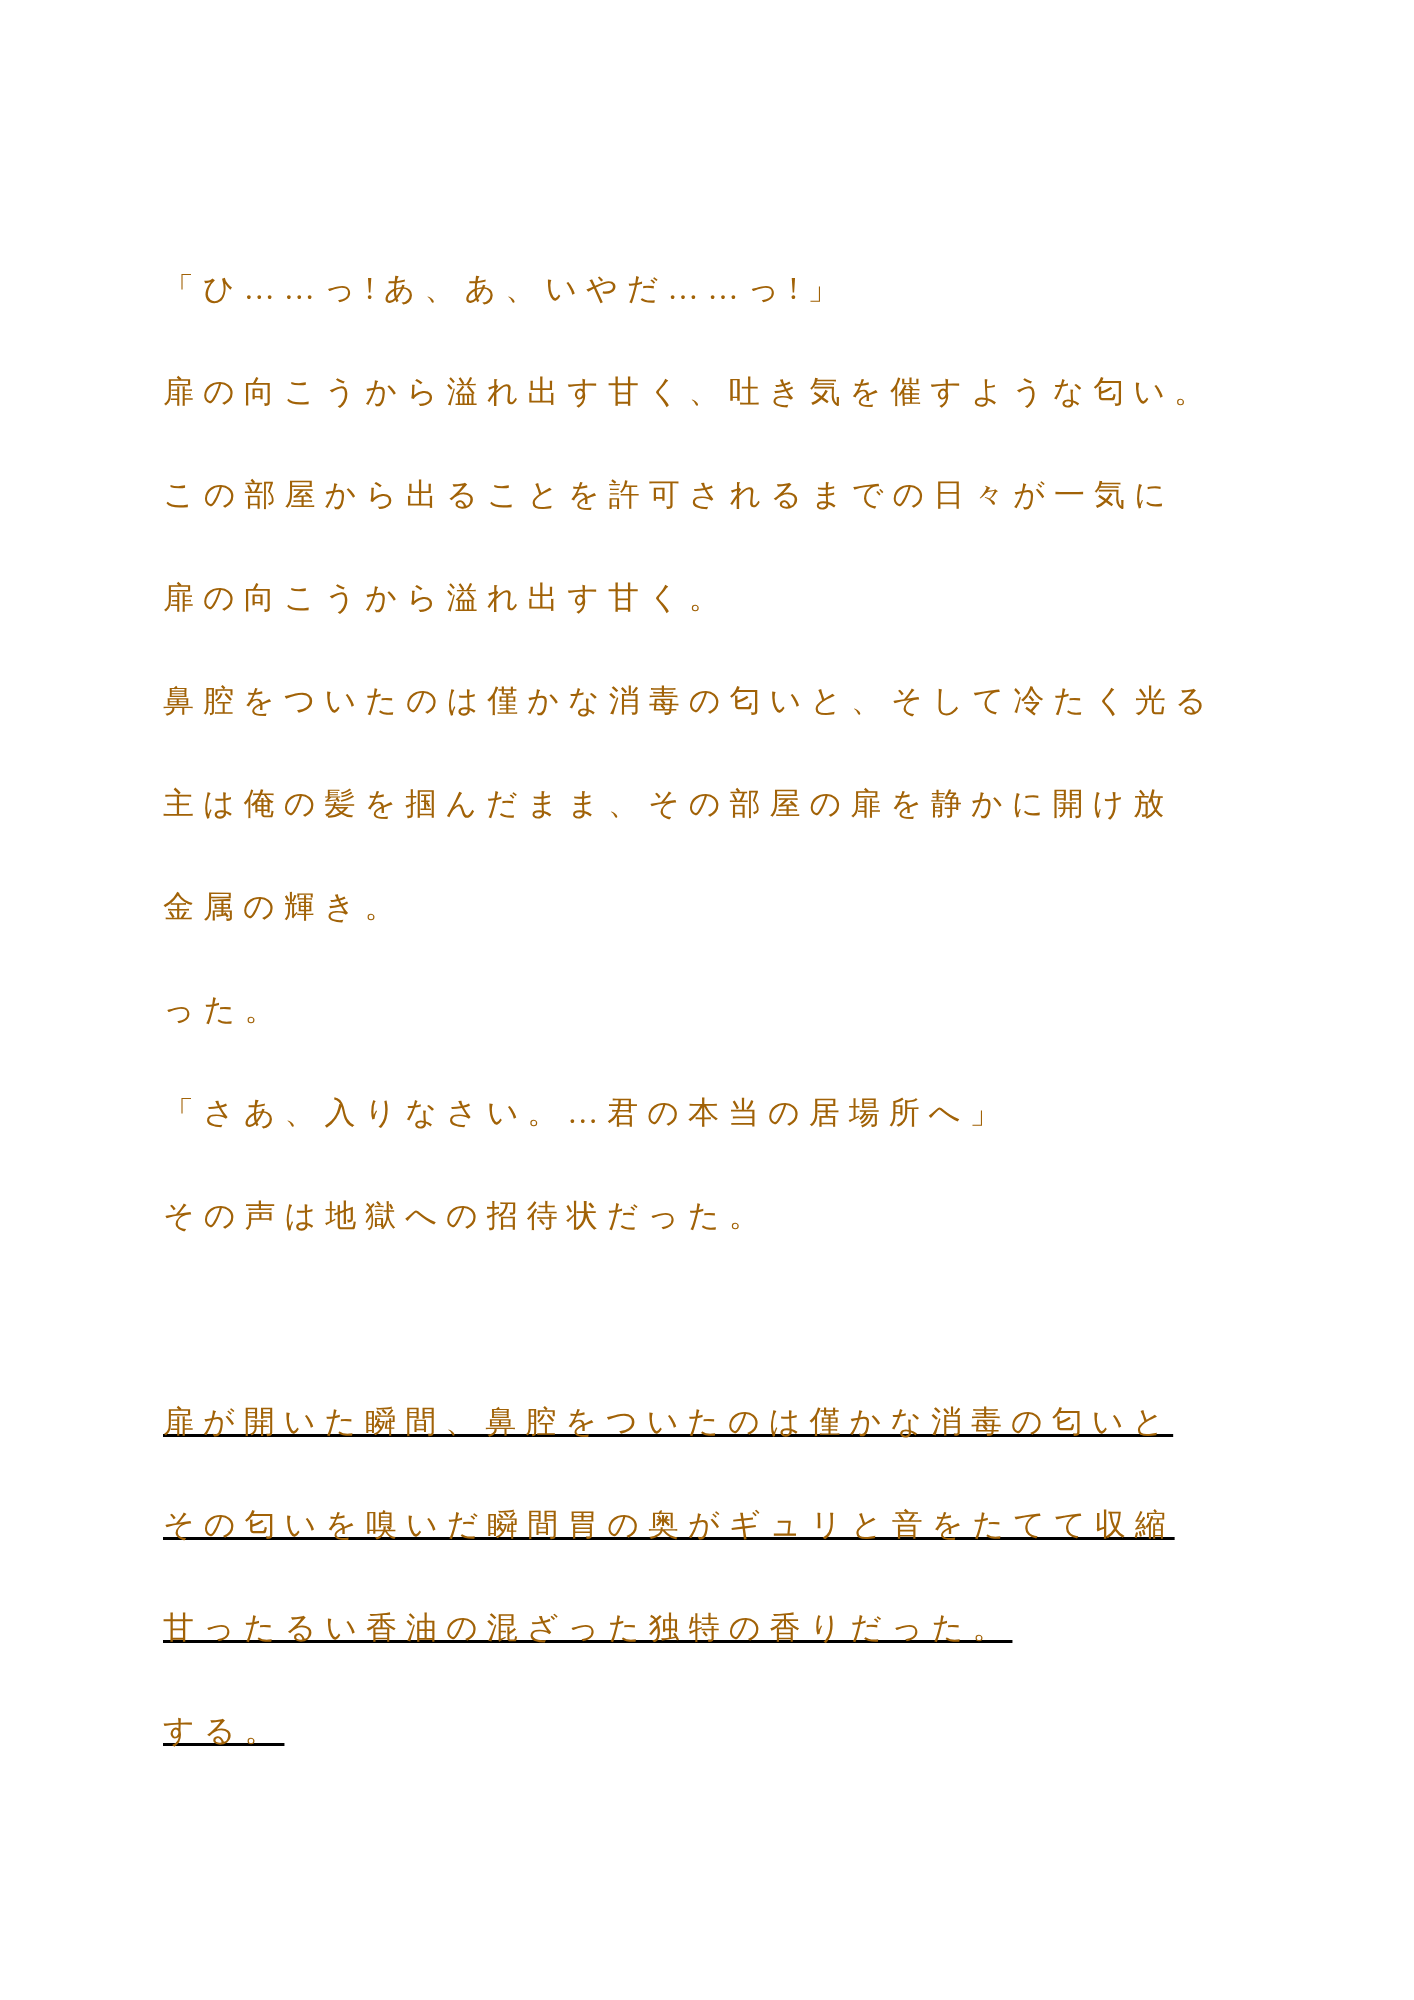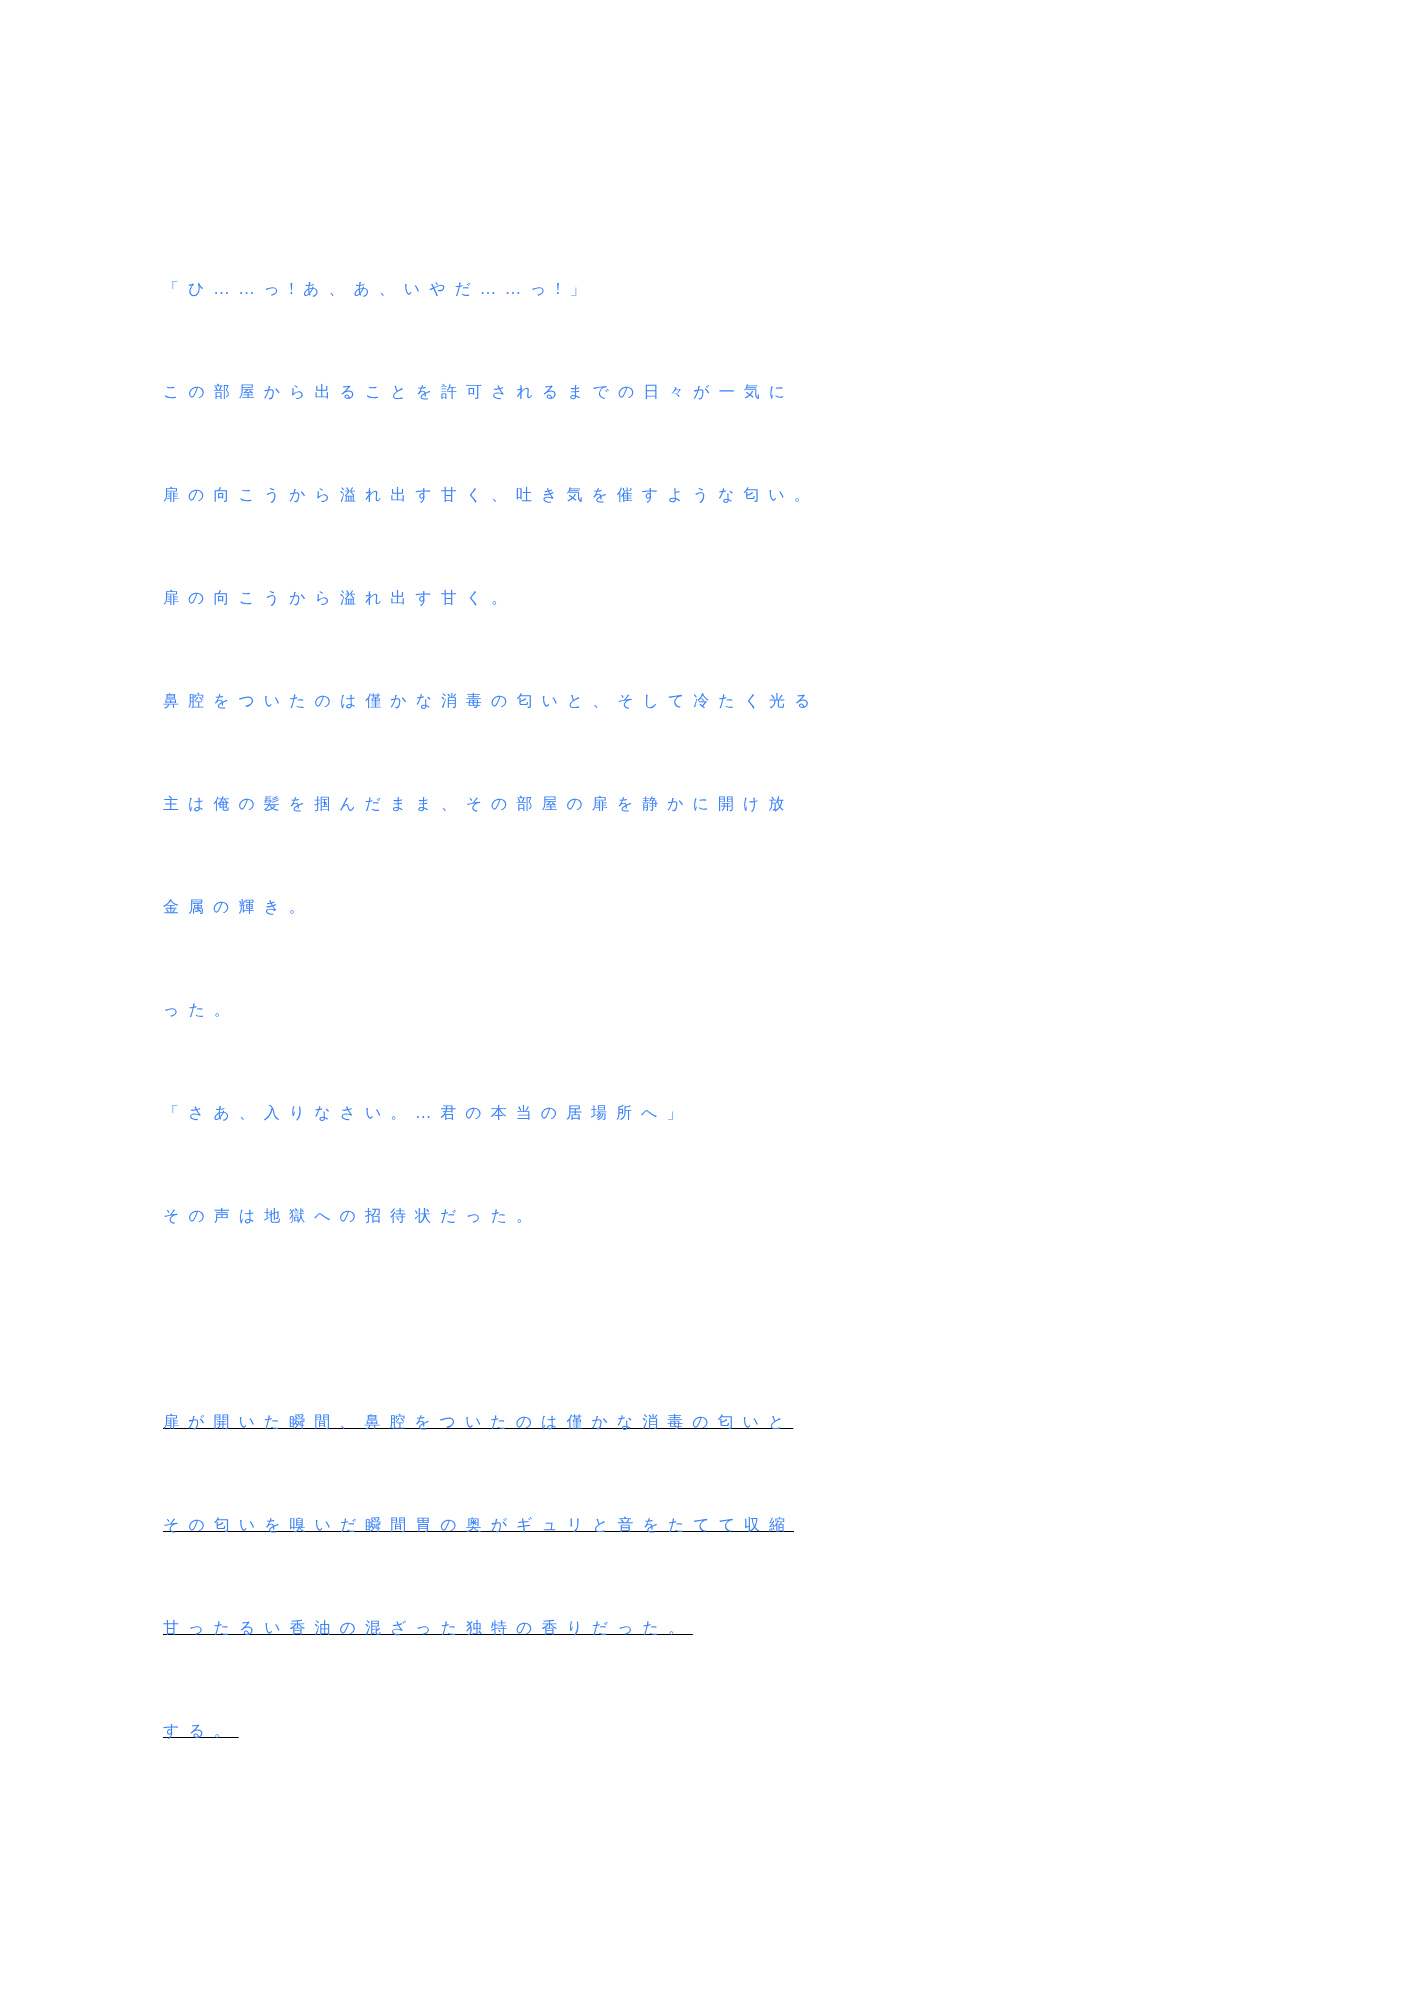--- a/index.html
+++ b/index.html
@@ -27,36 +27,36 @@
   .section + .section {
     margin-top: 103px;
     text-decoration: underline;
   }
   .line {
     margin: 0;
     padding: 0;
     height: 103px;
     line-height: 103px;
     font-family: "Liberation Serif", "DejaVu Serif", serif;
-    font-size: 16px;
+    font-size: 31px;
     letter-spacing: 9px;
-    color: #3b82f6;
+    color: #a16207;
     white-space: nowrap;
     font-weight: 400;
   }
 </style>
 </head>
 <body>
 
 <div class="page">
   <div class="text-block" id="textBlock">
       <div class="section">
         <p class="line">「ひ……っ!あ、あ、いやだ……っ!」</p>
+        <p class="line">扉の向こうから溢れ出す甘く、吐き気を催すような匂い。</p>
         <p class="line">この部屋から出ることを許可されるまでの日々が一気に</p>
-        <p class="line">扉の向こうから溢れ出す甘く、吐き気を催すような匂い。</p>
         <p class="line">扉の向こうから溢れ出す甘く。</p>
         <p class="line">鼻腔をついたのは僅かな消毒の匂いと、そして冷たく光る</p>
         <p class="line">主は俺の髪を掴んだまま、その部屋の扉を静かに開け放</p>
         <p class="line">金属の輝き。</p>
         <p class="line">った。</p>
         <p class="line">「さあ、入りなさい。…君の本当の居場所へ」</p>
         <p class="line">その声は地獄への招待状だった。</p>
       </div>
       <div class="section">
         <p class="line">扉が開いた瞬間、鼻腔をついたのは僅かな消毒の匂いと</p>

